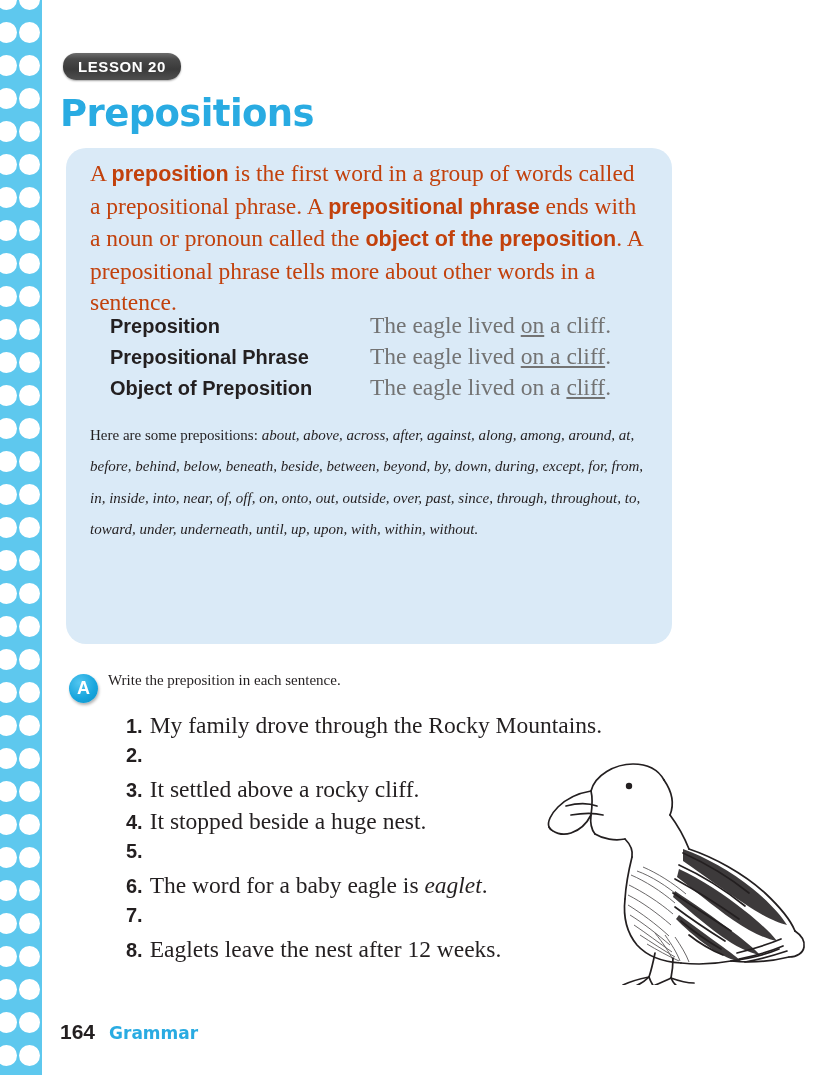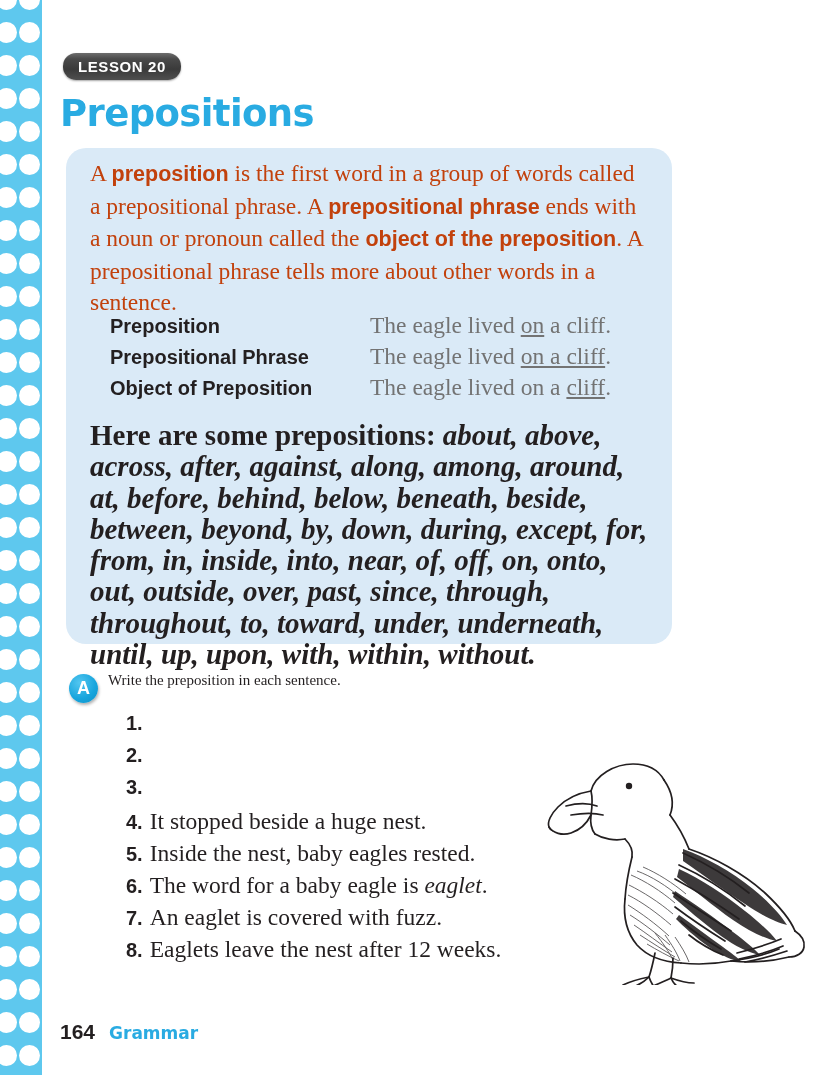--- a/index.html
+++ b/index.html
@@ -132,24 +132,23 @@
   .example-sentence u {
     text-decoration: underline;
     text-underline-offset: 2px;
   }
 
   #preposition-list {
     position: absolute;
     left: 24px;
     top: 272px;
     width: 566px;
-    font-size: 29px;
+    font-size: 15px;
     line-height: 31.3px;
     color: #231f20;
-    font-weight: bold;
   }
   #preposition-list i { font-style: italic; }
 
   
   #exercise-badge {
     position: absolute;
     left: 69px;
     top: 674px;
     width: 29px;
     height: 29px;
@@ -285,42 +284,42 @@
       </div>
     </div>
   <div id="preposition-list"><span>Here are some prepositions: </span><i>about, above, across, after, against, along, among, around, at, before, behind, below, beneath, beside, between, beyond, by, down, during, except, for, from, in, inside, into, near, of, off, on, onto, out, outside, over, past, since, through, throughout, to, toward, under, underneath, until, up, upon, with, within, without.</i></div>
 </div>
 
 <div id="exercise-badge">A</div>
 <div id="exercise-instruction">Write the preposition in each sentence.</div>
 <div id="exercise-items">
     <div class="exercise-item">
       <span class="exercise-number">1.</span>
+      <span class="exercise-text">My family drove through the Rocky Mountains.</span>
     </div>
     <div class="exercise-item">
       <span class="exercise-number">2.</span>
     </div>
     <div class="exercise-item">
       <span class="exercise-number">3.</span>
+      <span class="exercise-text">It settled above a rocky cliff.</span>
     </div>
     <div class="exercise-item">
       <span class="exercise-number">4.</span>
       <span class="exercise-text">It stopped beside a huge nest.</span>
     </div>
     <div class="exercise-item">
       <span class="exercise-number">5.</span>
-      <span class="exercise-text">Inside the nest, baby eagles rested.</span>
     </div>
     <div class="exercise-item">
       <span class="exercise-number">6.</span>
       <span class="exercise-text">The word for a baby eagle is <i>eaglet</i>.</span>
     </div>
     <div class="exercise-item">
       <span class="exercise-number">7.</span>
-      <span class="exercise-text">An eaglet is covered with fuzz.</span>
     </div>
     <div class="exercise-item">
       <span class="exercise-number">8.</span>
       <span class="exercise-text">Eaglets leave the nest after 12 weeks.</span>
     </div>
   </div>
 
 <div id="eagle-illustration">
   <svg viewBox="0 0 285 232" width="285" height="232" xmlns="http://www.w3.org/2000/svg">
     <g fill="none" stroke="#231f20" stroke-width="1.7" stroke-linecap="round" stroke-linejoin="round">

